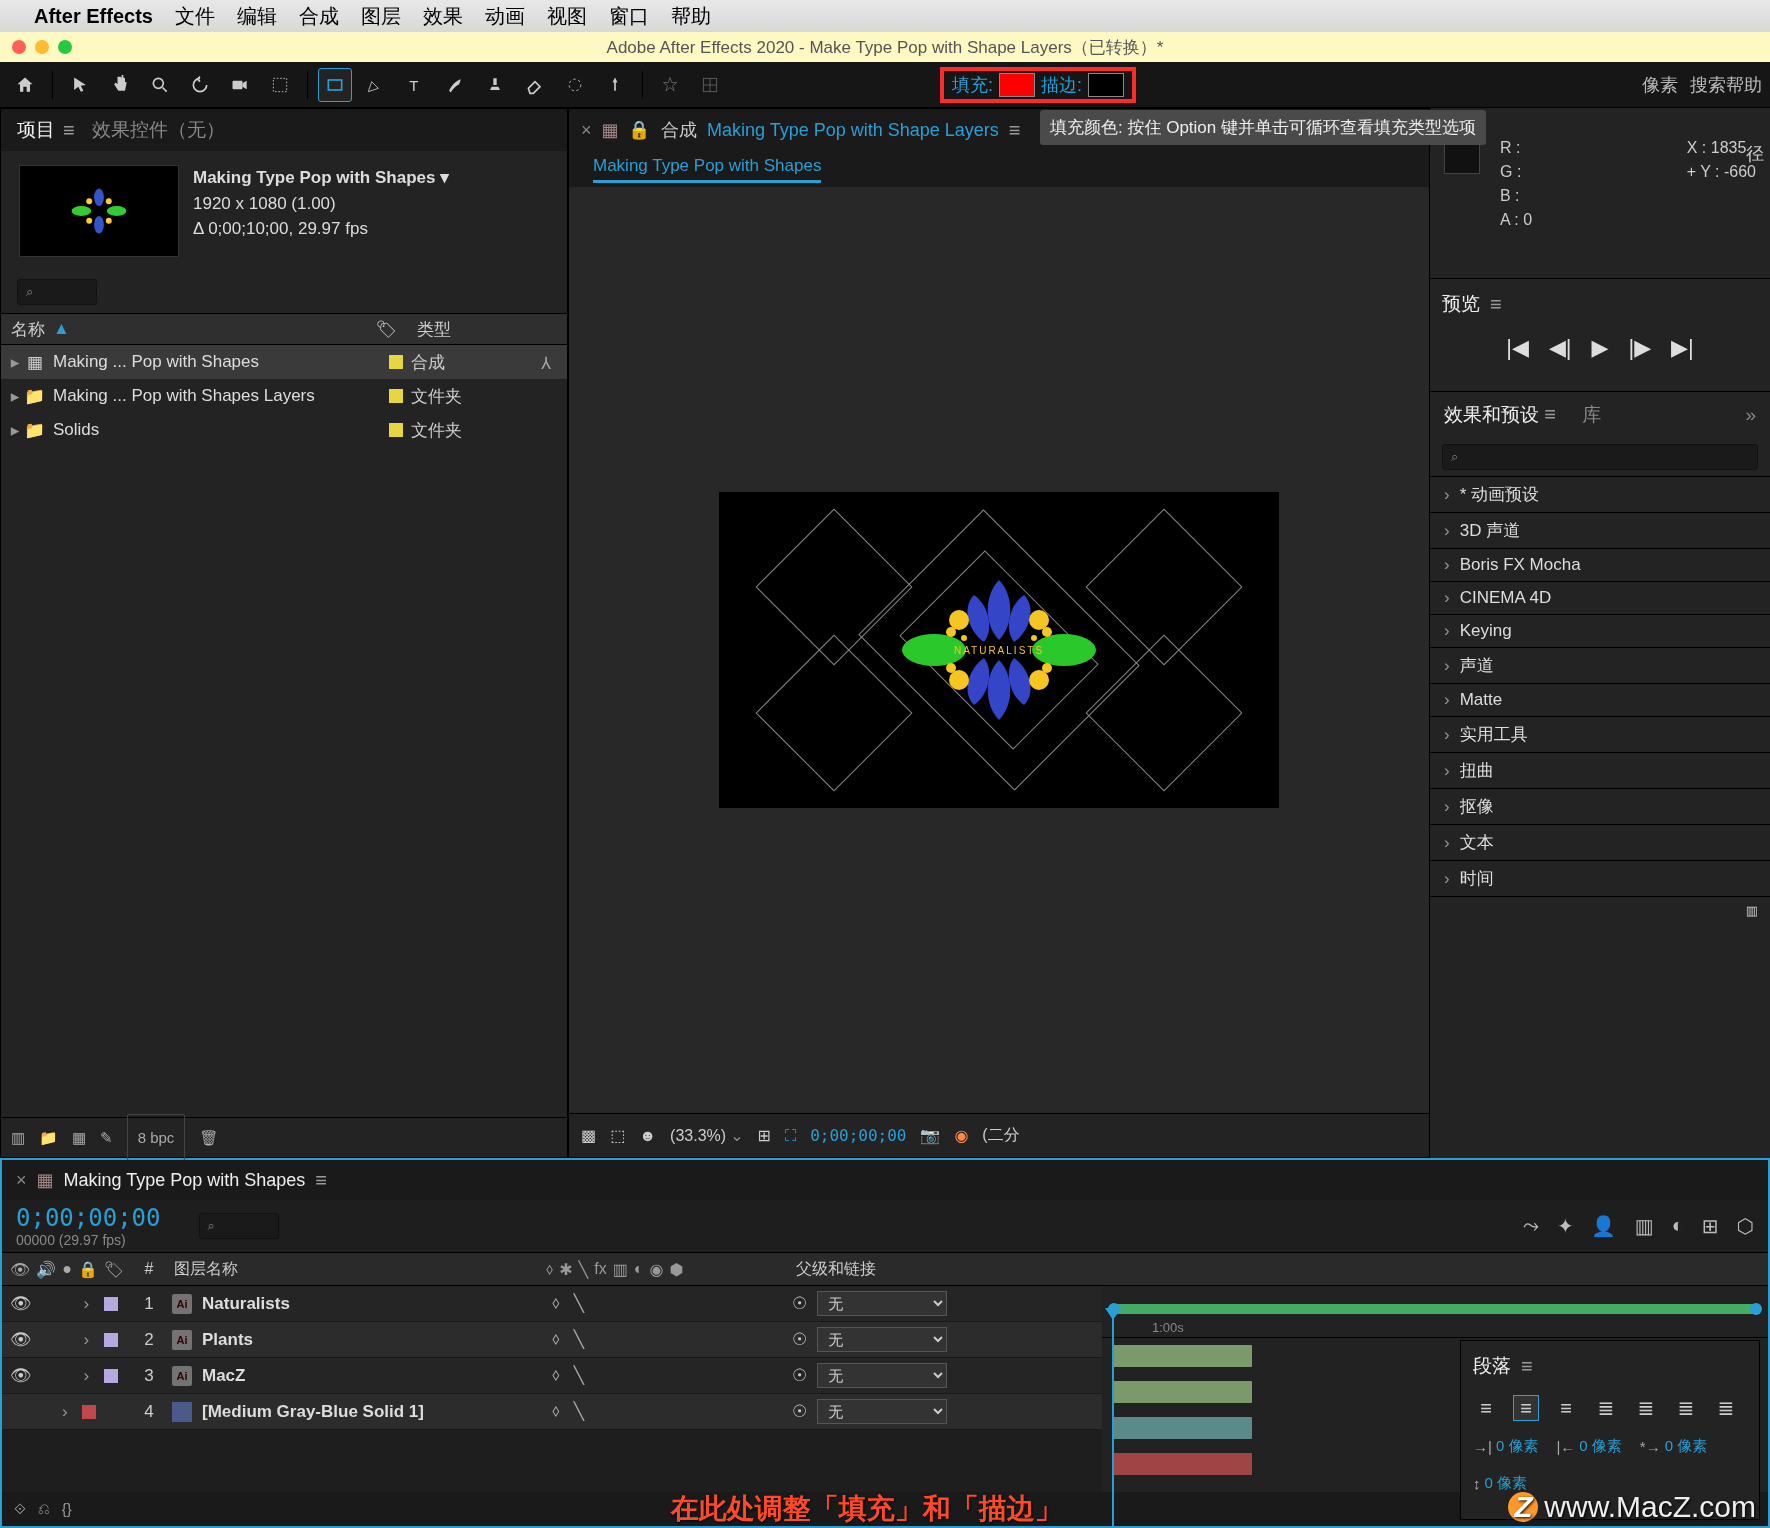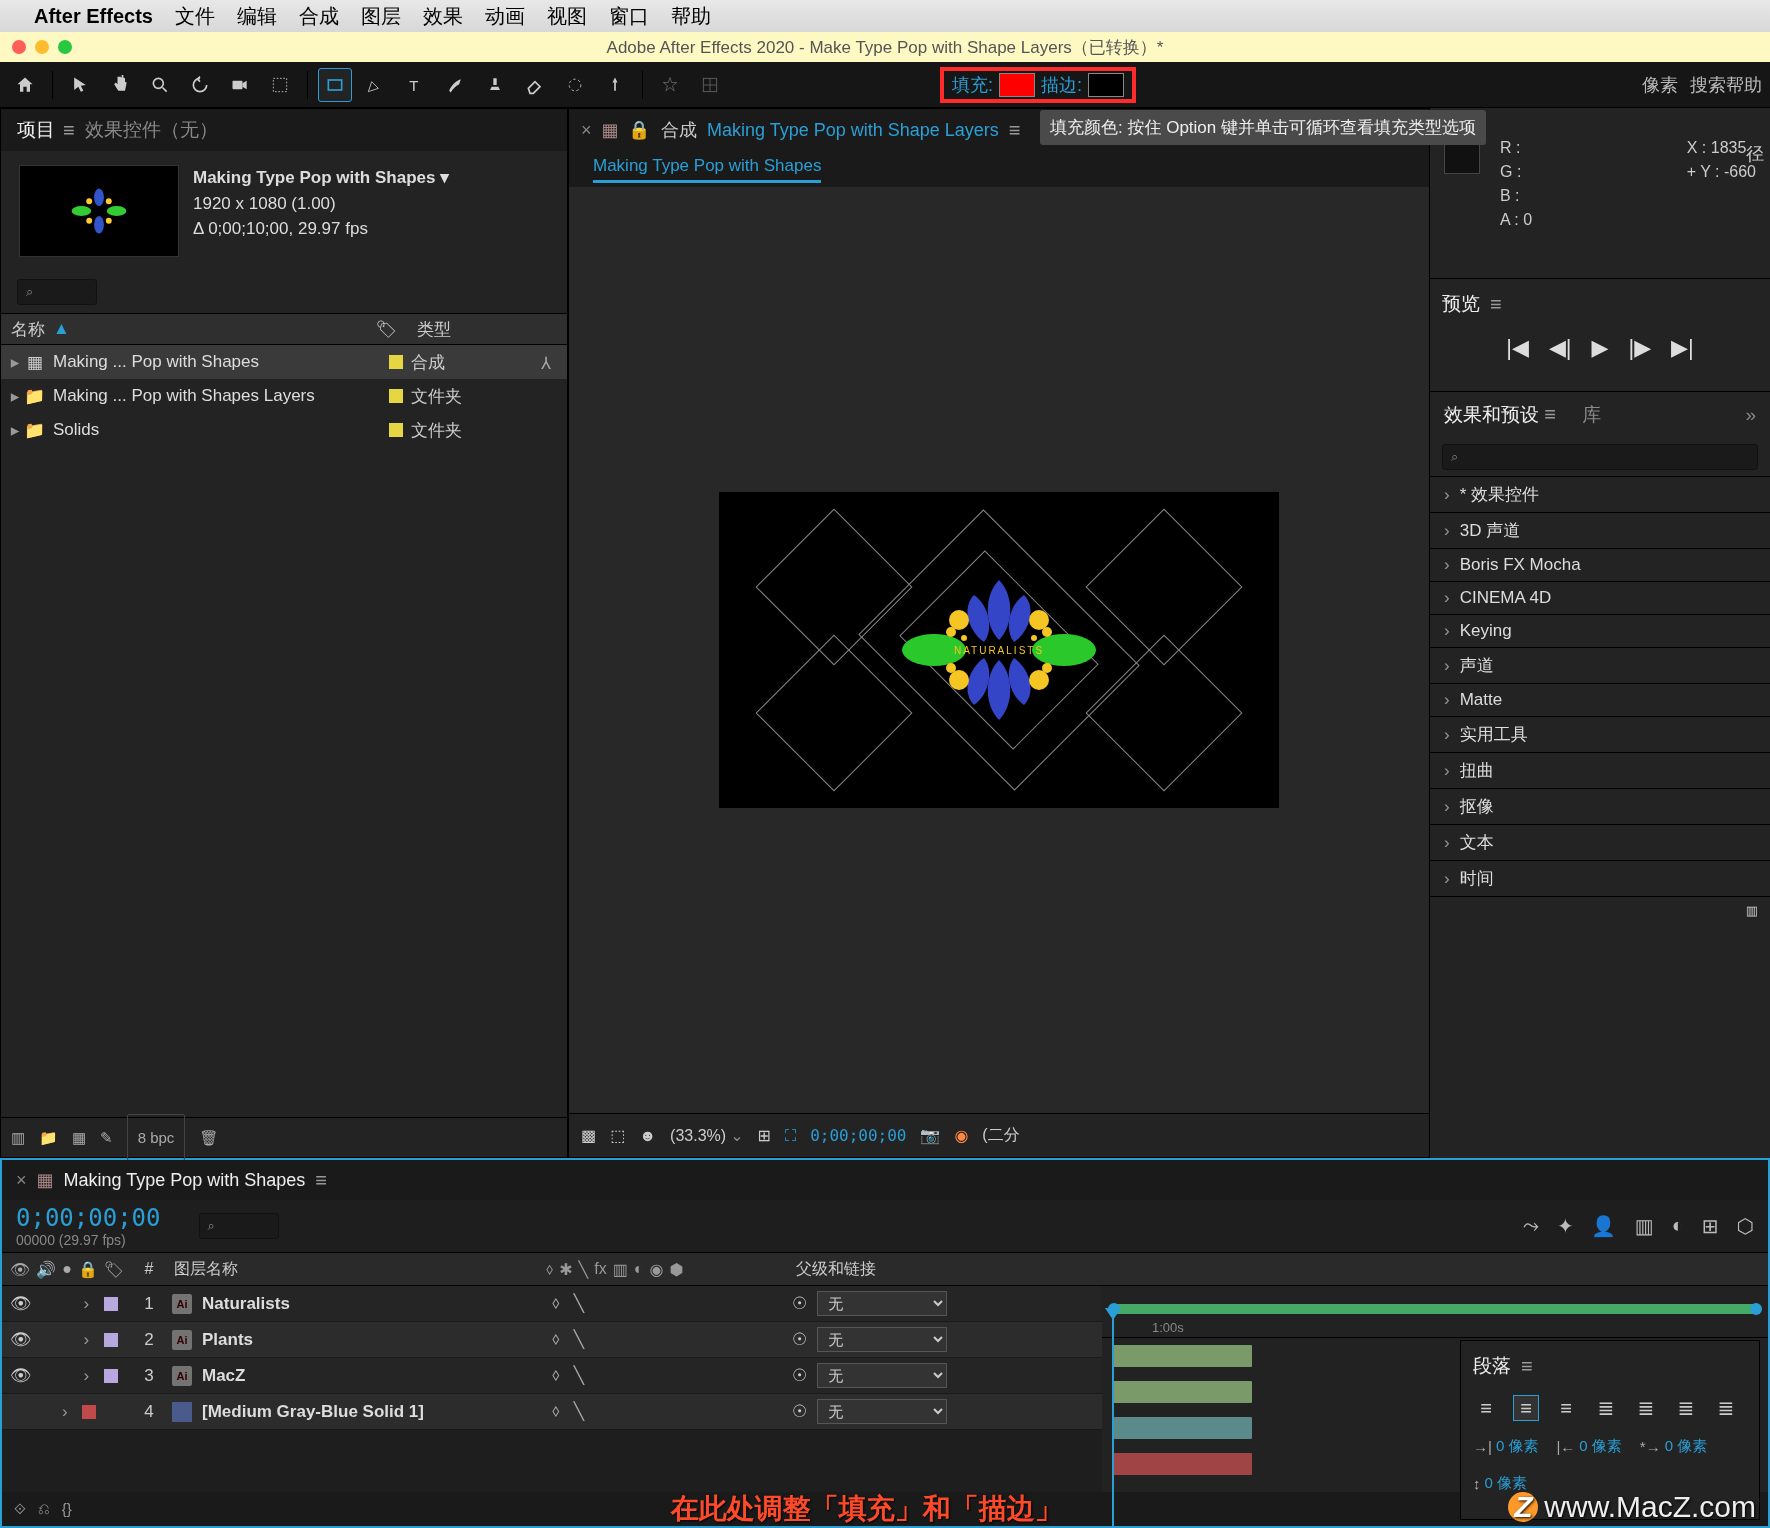--- a/index.html
+++ b/index.html
@@ -32,21 +32,21 @@
 .swatch.black { background: #000; }
 .toolbar .right-text { margin-left: auto; color: #bbb; font-size: 18px; display: flex; align-items: center; gap: 12px; }
 .tooltip { position: absolute; top: 48px; left: 1040px; background: #4a4a4a; color: #eee; padding: 6px 10px; font-size: 17px; border-radius: 3px; z-index: 50; }
 
 
 .workspace { display: flex; height: calc(100% - 32px - 30px - 46px - 370px); }
 .panel { background: #232323; border: 1px solid #000; }
 
 
 .left { width: 568px; display: flex; flex-direction: column; }
-.project-tabs { height: 42px; display: flex; align-items: center; gap: 4px; padding: 6px 16px; background: #1a1a1a; font-size: 19px; }
+.project-tabs { height: 42px; display: flex; align-items: center; gap: 11px; padding: 6px 16px; background: #1a1a1a; font-size: 19px; }
 .project-tabs .tab.active { color: #eee; }
 .project-tabs .tab { color: #888; display: flex; align-items: center; gap: 8px; }
 .menu-icon { display: inline-block; width: 18px; }
 .menu-icon::before { content: "≡"; font-size: 20px; color: #999; }
 
 .comp-thumb-row { display: flex; padding: 14px 18px; gap: 14px; align-items: flex-start; }
 .comp-thumb { width: 160px; height: 92px; background: #000; border: 1px solid #333; display: flex; align-items: center; justify-content: center; position: relative; }
 .comp-thumb .mini-art { width: 100%; height: 100%; }
 .comp-meta { color: #ddd; font-size: 17px; line-height: 1.5; }
 .comp-meta .title { font-weight: 600; }
@@ -486,21 +486,21 @@
       </div>
     </div>
     <div class="effects-panel">
       <div class="tabs">
         <span class="t active"><span>效果和预设</span> <span class="menu-icon"></span></span>
         <span class="t">库</span>
         <span style="margin-left:auto;color:#888">»</span>
       </div>
       <div class="search">⌕</div>
       <div class="effects-list">
-        <div class="item">* 效果控件</div>
+        <div class="item">* 动画预设</div>
         <div class="item">3D 声道</div>
         <div class="item">Boris FX Mocha</div>
         <div class="item">CINEMA 4D</div>
         <div class="item">Keying</div>
         <div class="item">声道</div>
         <div class="item">Matte</div>
         <div class="item">实用工具</div>
         <div class="item">扭曲</div>
         <div class="item">抠像</div>
         <div class="item">文本</div>

